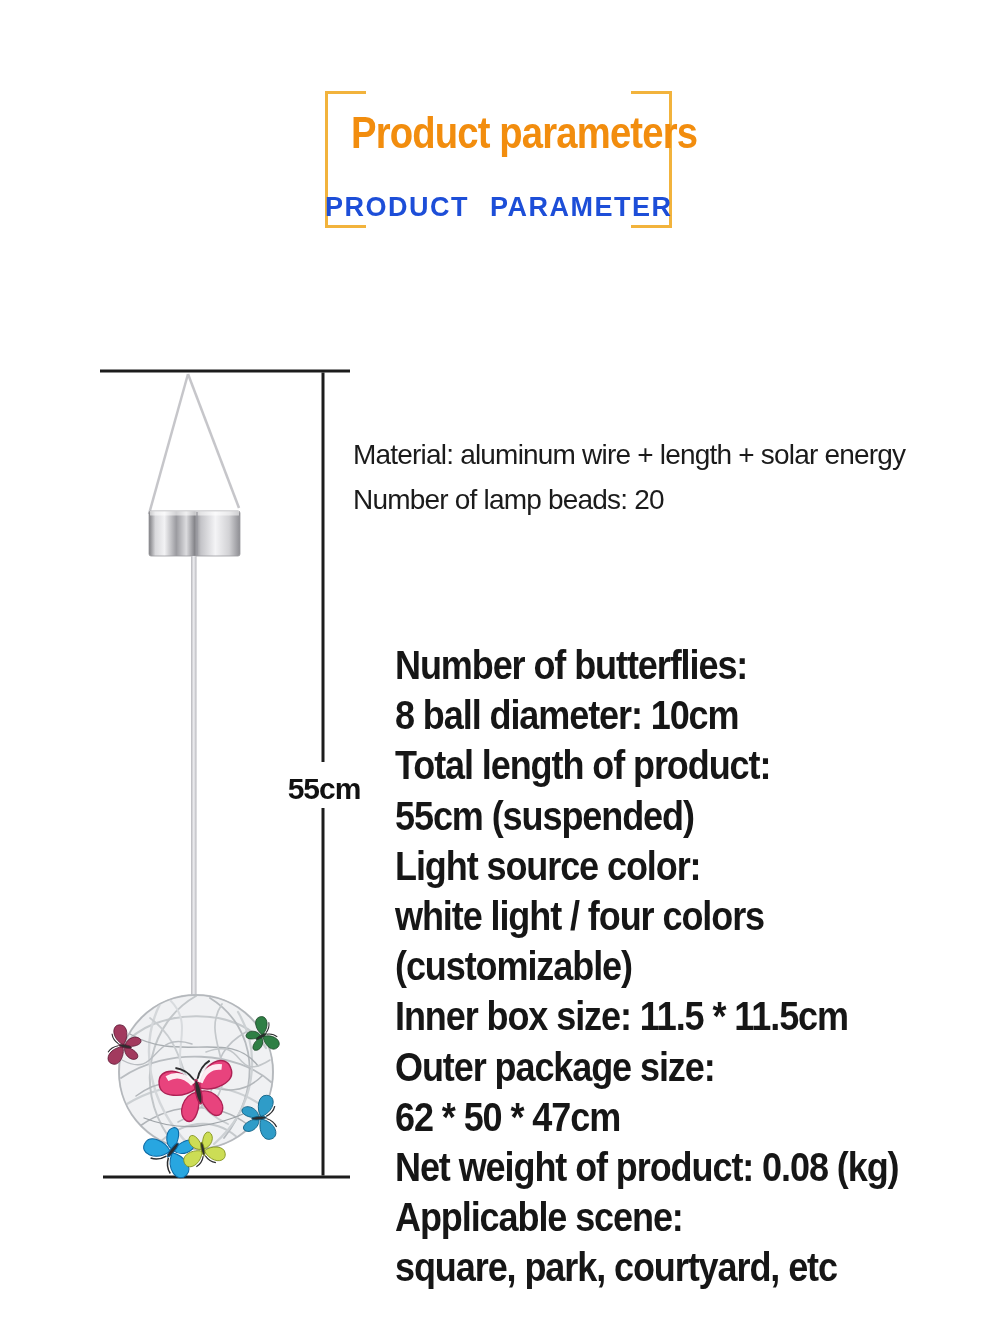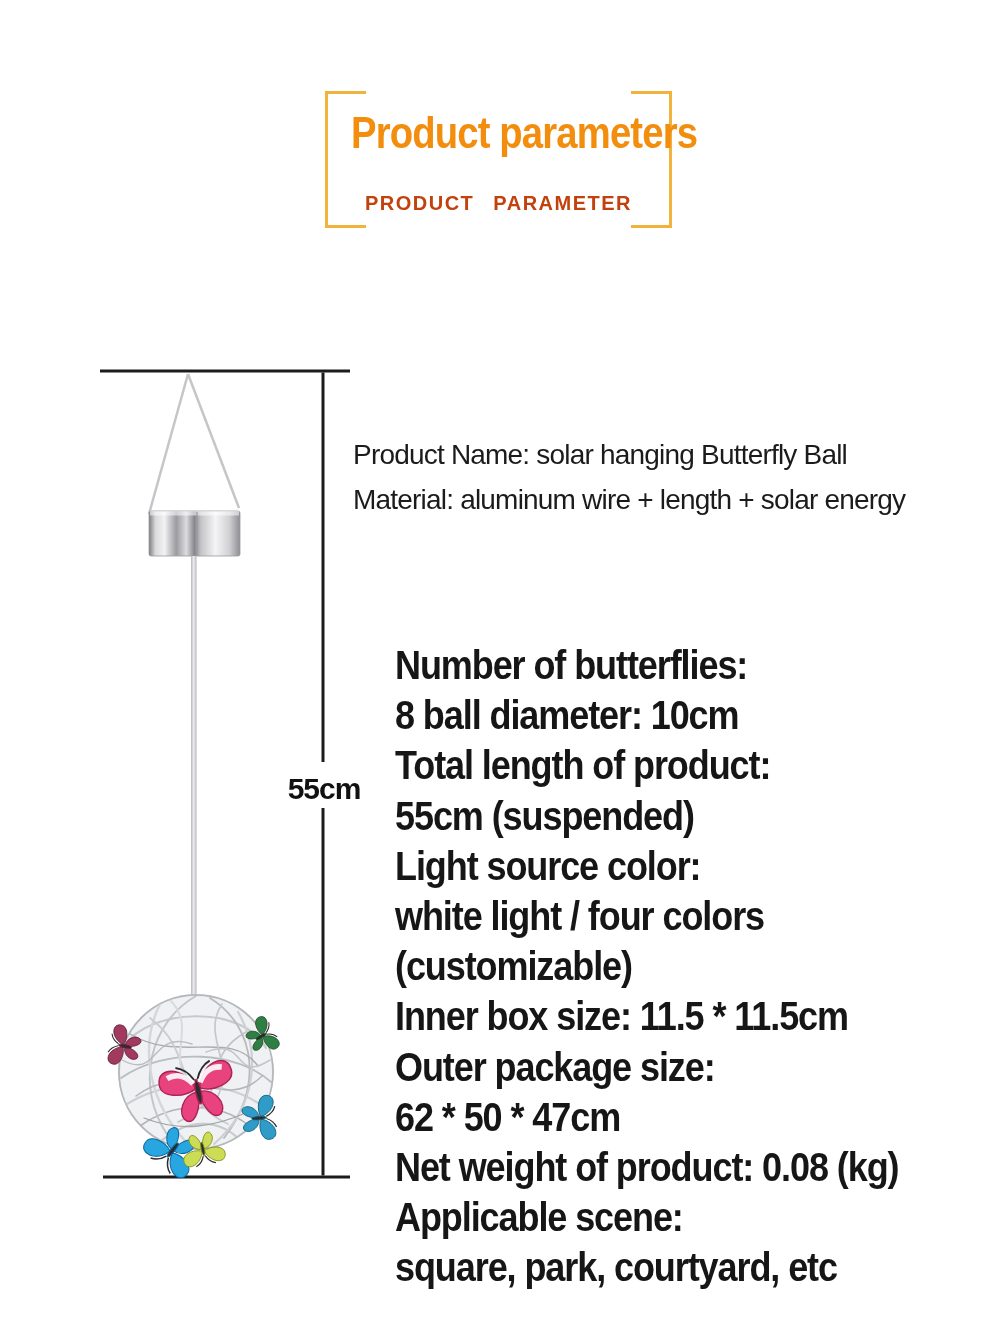--- a/index.html
+++ b/index.html
@@ -15,21 +15,21 @@
   .bracket-left{left:0;border-left:3px solid #f2b33c;border-top:3px solid #f2b33c;border-bottom:3px solid #f2b33c}
   .bracket-right{right:0;border-right:3px solid #f2b33c;border-top:3px solid #f2b33c;border-bottom:3px solid #f2b33c}
   .hdr-title{
     position:absolute;top:16px;left:0;right:0;text-align:center;
     font-weight:bold;font-size:45px;color:#f28d0e;
     letter-spacing:-1px;white-space:nowrap;
     transform:scaleX(.85);transform-origin:50% 50%;
   }
   .hdr-sub{
     position:absolute;top:101px;left:0;right:0;text-align:center;
-    font-weight:bold;font-size:20px;color:#c2410c;
+    font-weight:bold;font-size:27px;color:#1d4ed8;
     letter-spacing:1.5px;word-spacing:12px;white-space:nowrap;
   }
 
   
   .specs-basic{
     position:absolute;left:353px;top:433px;
     font-size:28px;line-height:44.5px;color:#1b1b1b;
     letter-spacing:-0.8px;white-space:nowrap;
   }
   .specs-detail{
@@ -139,22 +139,22 @@
   <use href="#bfly" transform="translate(172,1151) rotate(-142) scale(1.25)" fill="#28a6e0" stroke="#0b67a2" stroke-width="0.8"></use>
   <use href="#bfly" transform="translate(203,1150) rotate(168) scale(1.0)" fill="#ccdd55" stroke="#7f901c" stroke-width="0.8"></use>
   <use href="#bfly" transform="translate(198,1090) rotate(-12) scale(1.75)" fill="#e8437d" stroke="#ad2154" stroke-width="0.8"></use>
   <g transform="translate(198,1090) rotate(-12) scale(1.75)" stroke="#ffffff" stroke-width="3.2" fill="none" opacity="0.9">
     <path d="M-16,-10 C-10,-12 -5,-9 -2,-4"></path>
     <path d="M16,-10 C10,-12 5,-9 2,-4"></path>
   </g>
 </svg>
 
 <div class="specs-basic">
-  <div>Product Name: solar hanging Butterfly Ball</div>
   <div>Material: aluminum wire + length + solar energy</div>
+  <div>Number of lamp beads: 20</div>
 </div>
 
 <div class="specs-detail">
   <div>Number of butterflies:</div>
   <div>8 ball diameter: 10cm</div>
   <div>Total length of product:</div>
   <div>55cm (suspended)</div>
   <div>Light source color:</div>
   <div>white light / four colors</div>
   <div>(customizable)</div>

